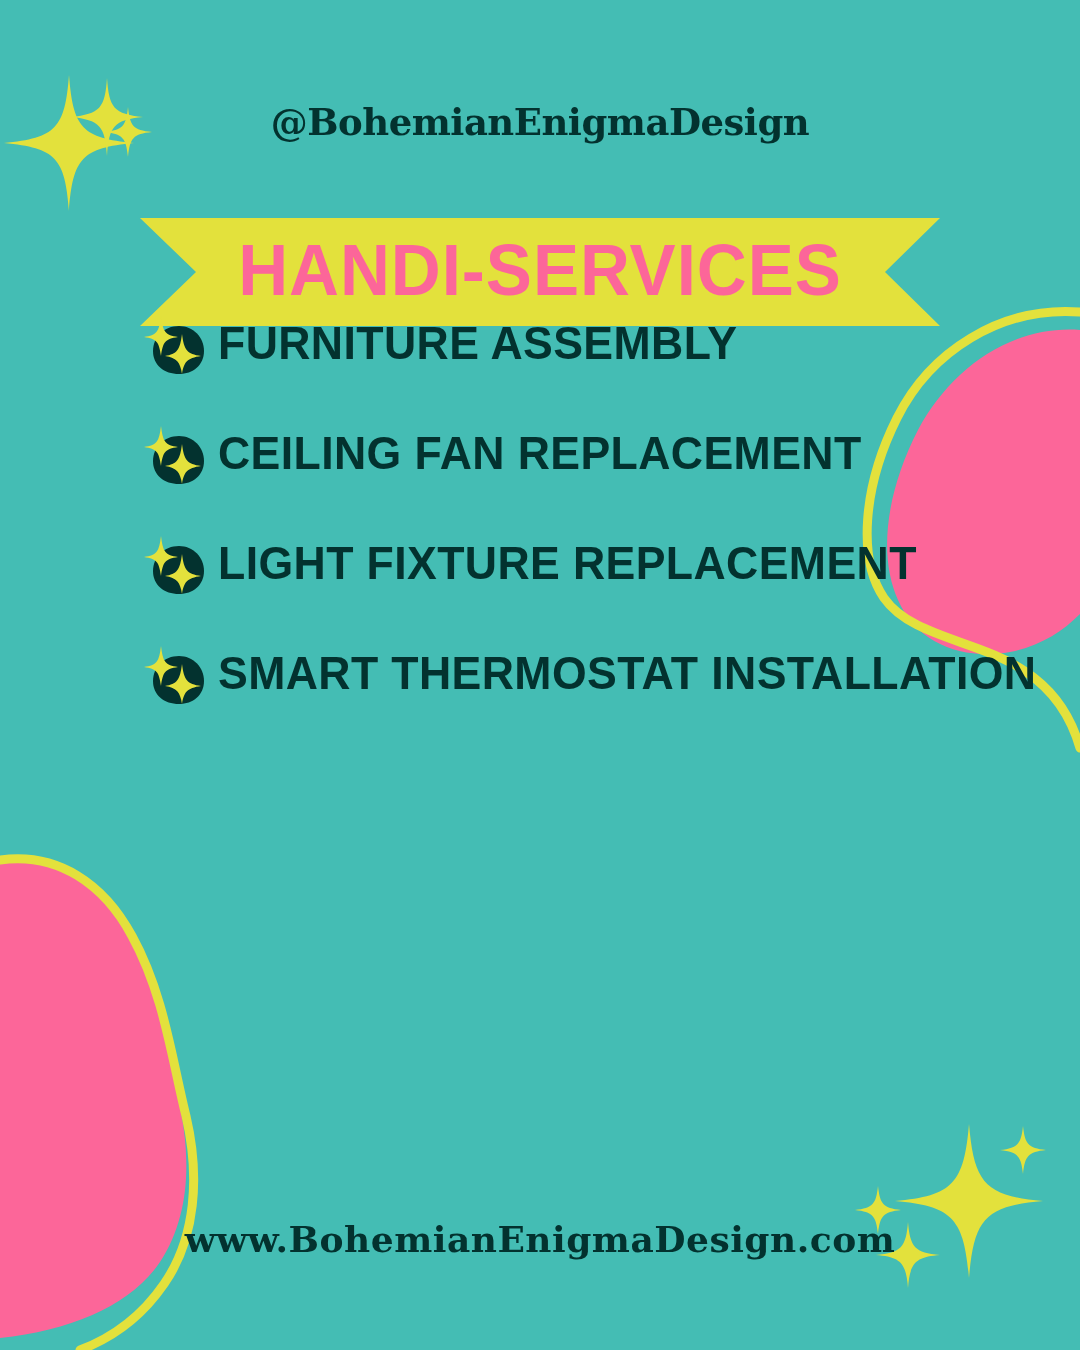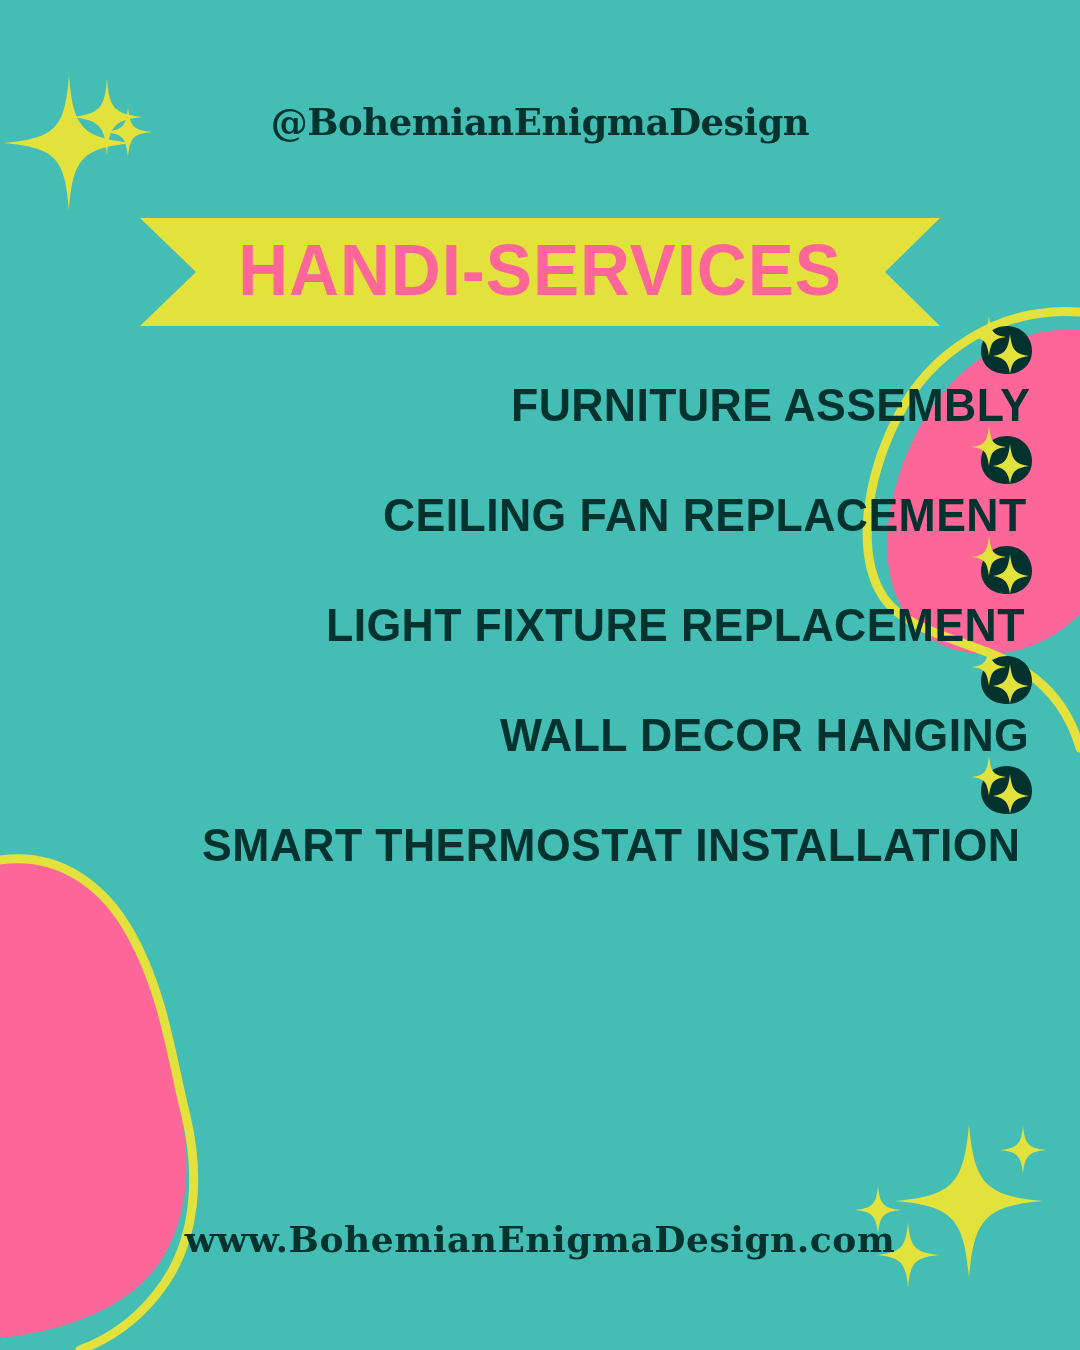--- a/index.html
+++ b/index.html
@@ -55,22 +55,21 @@
 
   
   .list{
     position:absolute;left:146px;top:316px;
     width:900px;
   }
   .item{
     position:relative;
     height:110px;
     display:flex;
-    align-items:flex-end;
-    flex-direction:column;
+    align-items:flex-start;
   }
   .bullet{
     width:62px;height:62px;
     flex:0 0 62px;
     position:relative;
     margin-right:10px;
   }
   .bullet svg{display:block;width:62px;height:62px;overflow:visible;}
   .item-label{
     color:#03322f;
@@ -163,30 +162,20 @@
         <svg viewBox="0 0 62 62" xmlns="http://www.w3.org/2000/svg">
           <path fill="#03322f" d="M33,10 C47,10 58,21 58,35 C58,49 47,58 33,58 C18,58 7,49 7,35 C7,21 18,10 33,10 Z"></path>
           <path fill="#e3e13c" d="M36,18 C38,34 41,38 55,40 C41,42 38,46 36,58 C34,46 31,42 19,40 C31,38 34,34 36,18 Z"></path>
           <path fill="#e3e13c" d="M15,0 C17,16 19,19 32,21 C19,23 17,26 15,40 C13,26 11,23 -2,21 C11,19 13,16 15,0 Z"></path>
         </svg>
       </span>
       <span class="item-label">LIGHT FIXTURE REPLACEMENT</span>
     </div>
 
 
-    <div class="item">
-      <span class="bullet">
-        <svg viewBox="0 0 62 62" xmlns="http://www.w3.org/2000/svg">
-          <path fill="#03322f" d="M33,10 C47,10 58,21 58,35 C58,49 47,58 33,58 C18,58 7,49 7,35 C7,21 18,10 33,10 Z"></path>
-          <path fill="#e3e13c" d="M36,18 C38,34 41,38 55,40 C41,42 38,46 36,58 C34,46 31,42 19,40 C31,38 34,34 36,18 Z"></path>
-          <path fill="#e3e13c" d="M15,0 C17,16 19,19 32,21 C19,23 17,26 15,40 C13,26 11,23 -2,21 C11,19 13,16 15,0 Z"></path>
-        </svg>
-      </span>
-      <span class="item-label">WALL DECOR HANGING</span>
-    </div>
 
 
     <div class="item">
       <span class="bullet">
         <svg viewBox="0 0 62 62" xmlns="http://www.w3.org/2000/svg">
           <path fill="#03322f" d="M33,10 C47,10 58,21 58,35 C58,49 47,58 33,58 C18,58 7,49 7,35 C7,21 18,10 33,10 Z"></path>
           <path fill="#e3e13c" d="M36,18 C38,34 41,38 55,40 C41,42 38,46 36,58 C34,46 31,42 19,40 C31,38 34,34 36,18 Z"></path>
           <path fill="#e3e13c" d="M15,0 C17,16 19,19 32,21 C19,23 17,26 15,40 C13,26 11,23 -2,21 C11,19 13,16 15,0 Z"></path>
         </svg>
       </span>

